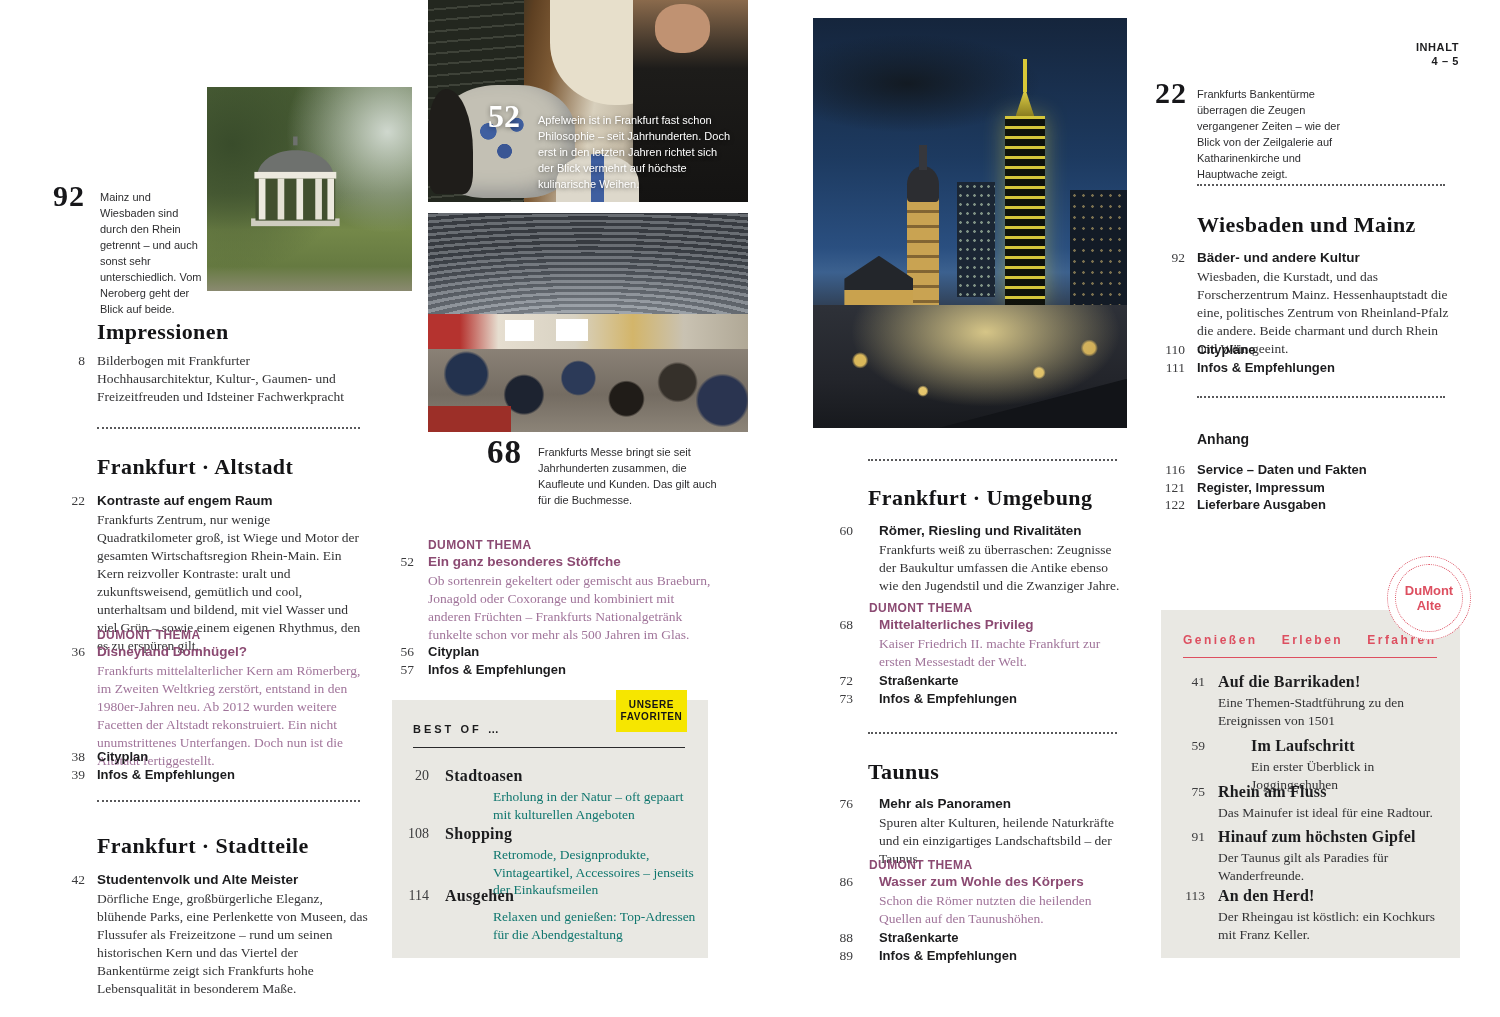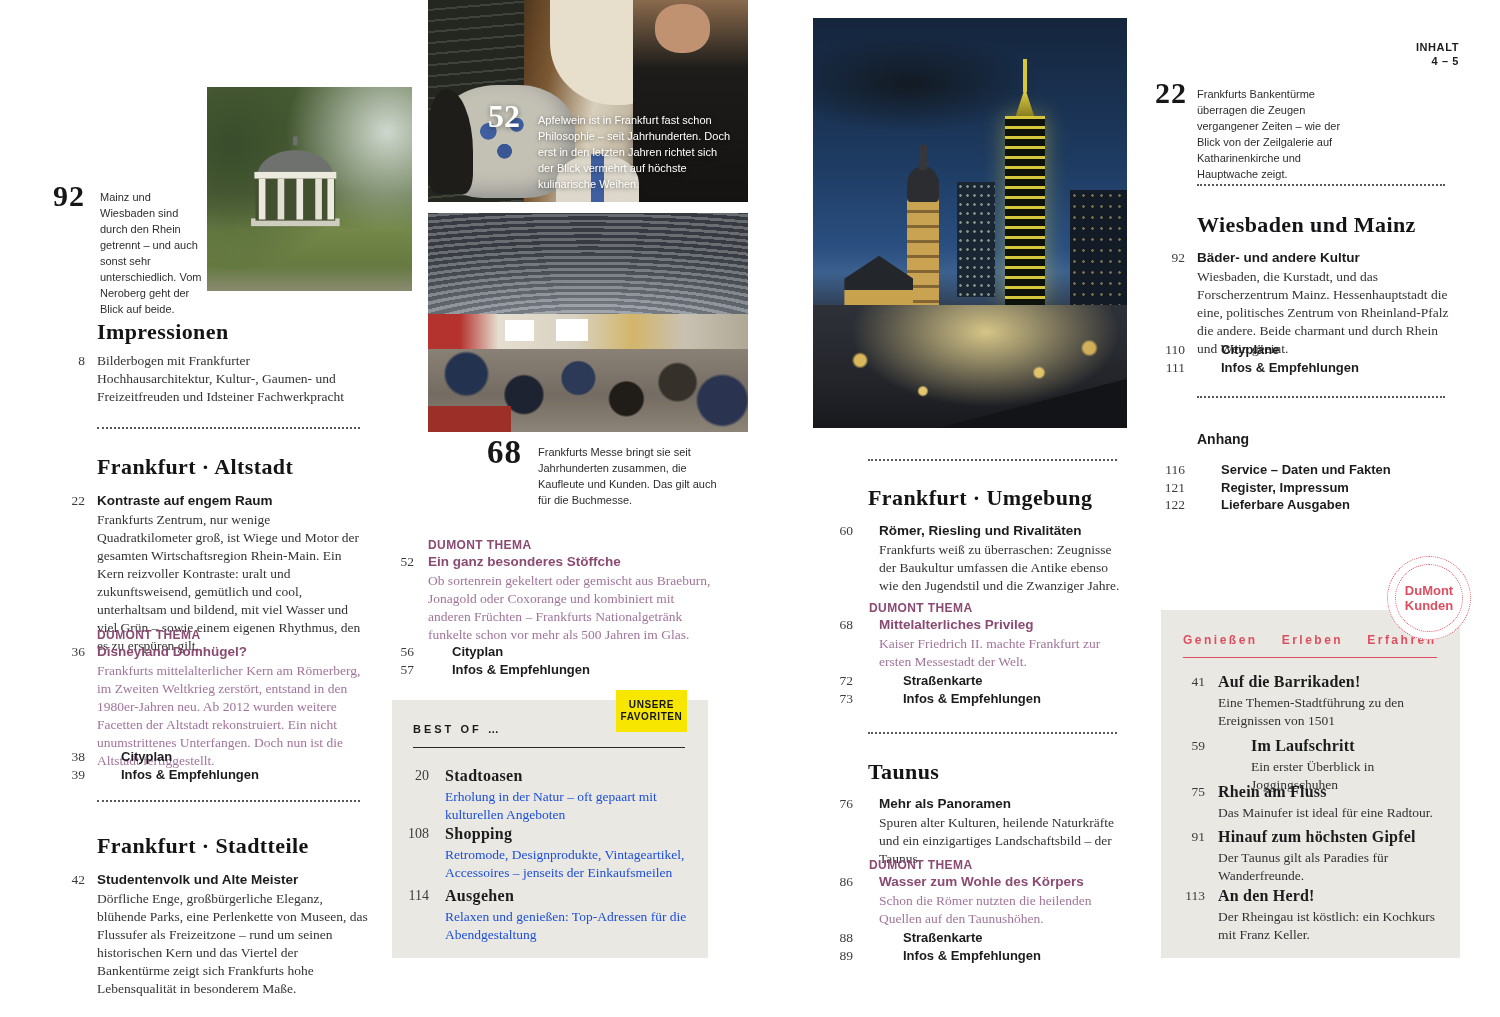--- a/index.html
+++ b/index.html
@@ -16,21 +16,21 @@
   .entry { display:flex; align-items:flex-start; }
   .enum { flex:none; text-align:right; font:400 13.5px/18px "Liberation Serif", serif; color:#3c3c3e; }
   .enum.w30 { width:30px; margin-right:12px; }
   .enum.w24 { width:24px; margin-right:14px; }
   .enum.w33 { width:33px; margin-right:26px; }
   .etitle { font:700 13.5px/17px "Liberation Sans", sans-serif; color:#1c1c1e; }
   .ebody  { font:400 13.5px/18px "Liberation Serif", serif; color:#333335; margin-top:2px; }
   .thema-label { font:700 12px/15px "Liberation Sans", sans-serif; color:#8b4a72; letter-spacing:.4px; }
   .thema-title { font:700 13.5px/17px "Liberation Sans", sans-serif; color:#8b4a72; }
   .thema-body  { font:400 13.5px/18px "Liberation Serif", serif; color:#a0749a; margin-top:2px; }
-  .linkrow { display:flex; margin-bottom:1px;gap:24px; }
+  .linkrow { display:flex; margin-bottom:1px; }
   .linkrow .lbl { font:700 13px/16.5px "Liberation Sans", sans-serif; color:#1c1c1e; }
   .linkrow .enum { line-height:16.5px; }
   .divider { border-top:2px dotted #58585a; height:0; }
 
   
   .photo { overflow:hidden; }
   .photoA { background:
       radial-gradient(circle at 88% 22%, rgba(214,222,214,.95), rgba(214,222,214,0) 42%),
       radial-gradient(circle at 12% 28%, #394c2b, transparent 55%),
       radial-gradient(circle at 55% 8%, #4a5f34, transparent 50%),
@@ -38,21 +38,21 @@
   .photoB { background: linear-gradient(100deg, #262a22 0%, #262a22 22%, #5e4022 30%, #7d5a35 38%, #d8d0bd 52%, #c2b8a4 62%, #30291f 74%, #171410 100%); }
   .photoC { background:#6a6258; }
   .photoD { background: linear-gradient(180deg, #15253c 0%, #1d3a60 34%, #2a4f80 56%, #3c618f 62%, #2a2e36 75%, #23262c 100%); }
   .shape { position:absolute; }
 
   
   .graybox { background:#e9e8e3; }
   .bestof-h { font:700 11px/14px "Liberation Sans", sans-serif; color:#1c1c1e; letter-spacing:3px; }
   .rule-dark { border-top:1px solid #2a2a2c; height:0; }
   .bo-title { font:700 16px/19px "Liberation Serif", serif; color:#1c1c1e; letter-spacing:.3px; }
-  .bo-body  { font:400 13.5px/17.5px "Liberation Serif", serif; color:#1d4ed8; margin-top:3px; }
+  .bo-body  { font:400 13.5px/17.5px "Liberation Serif", serif; color:#0f766e; margin-top:3px;margin-left:48px; }
   .bo-num   { flex:none; width:24px; margin-right:16px; text-align:right; font:400 14px/19px "Liberation Serif", serif; color:#3c3c3e; }
 
   
   .tabs span { font:700 12px/15px "Liberation Sans", sans-serif; color:#dd4f60; letter-spacing:2.5px; margin-right:24px; }
   .rule-red { border-top:1.5px solid #dd4f60; height:0; }
   .ak-num { flex:none; width:22px; margin-right:13px; text-align:right; font:400 13.5px/19px "Liberation Serif", serif; color:#3c3c3e; }
   .ak-title { font:700 16px/19px "Liberation Serif", serif; color:#1c1c1e; letter-spacing:.2px; }
   .ak-body  { font:400 13.5px/17.5px "Liberation Serif", serif; color:#333335; margin-top:3px; }
 
   
@@ -419,17 +419,17 @@
       <div>
         <div class="ak-title">An den Herd!</div>
         <div class="ak-body">Der Rheingau ist köstlich: ein Kochkurs mit Franz Keller.</div>
       </div>
     </div>
   </div>
 
   <div class="abs stamp" style="left:1387px; top:556px;">
     <div class="stamp-inner">
       <div>DuMont</div>
-      <div>Kunden</div>
+      <div>Alte</div>
     </div>
   </div>
 
 </div>
 
 </body></html>

